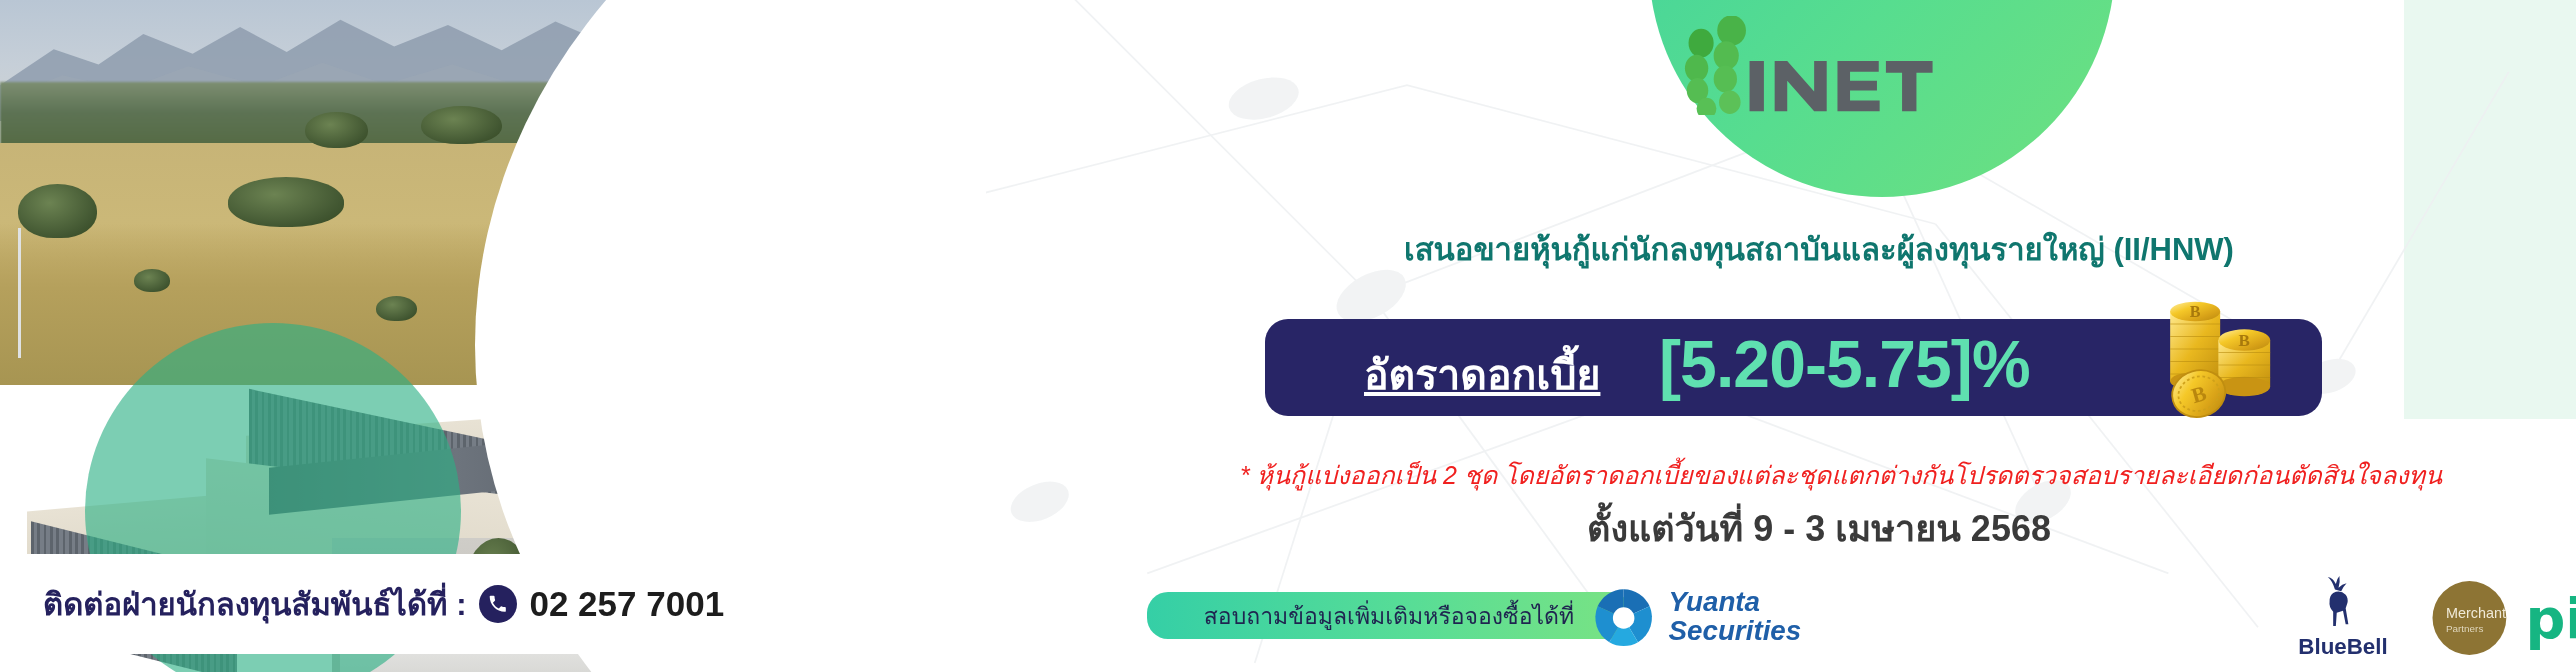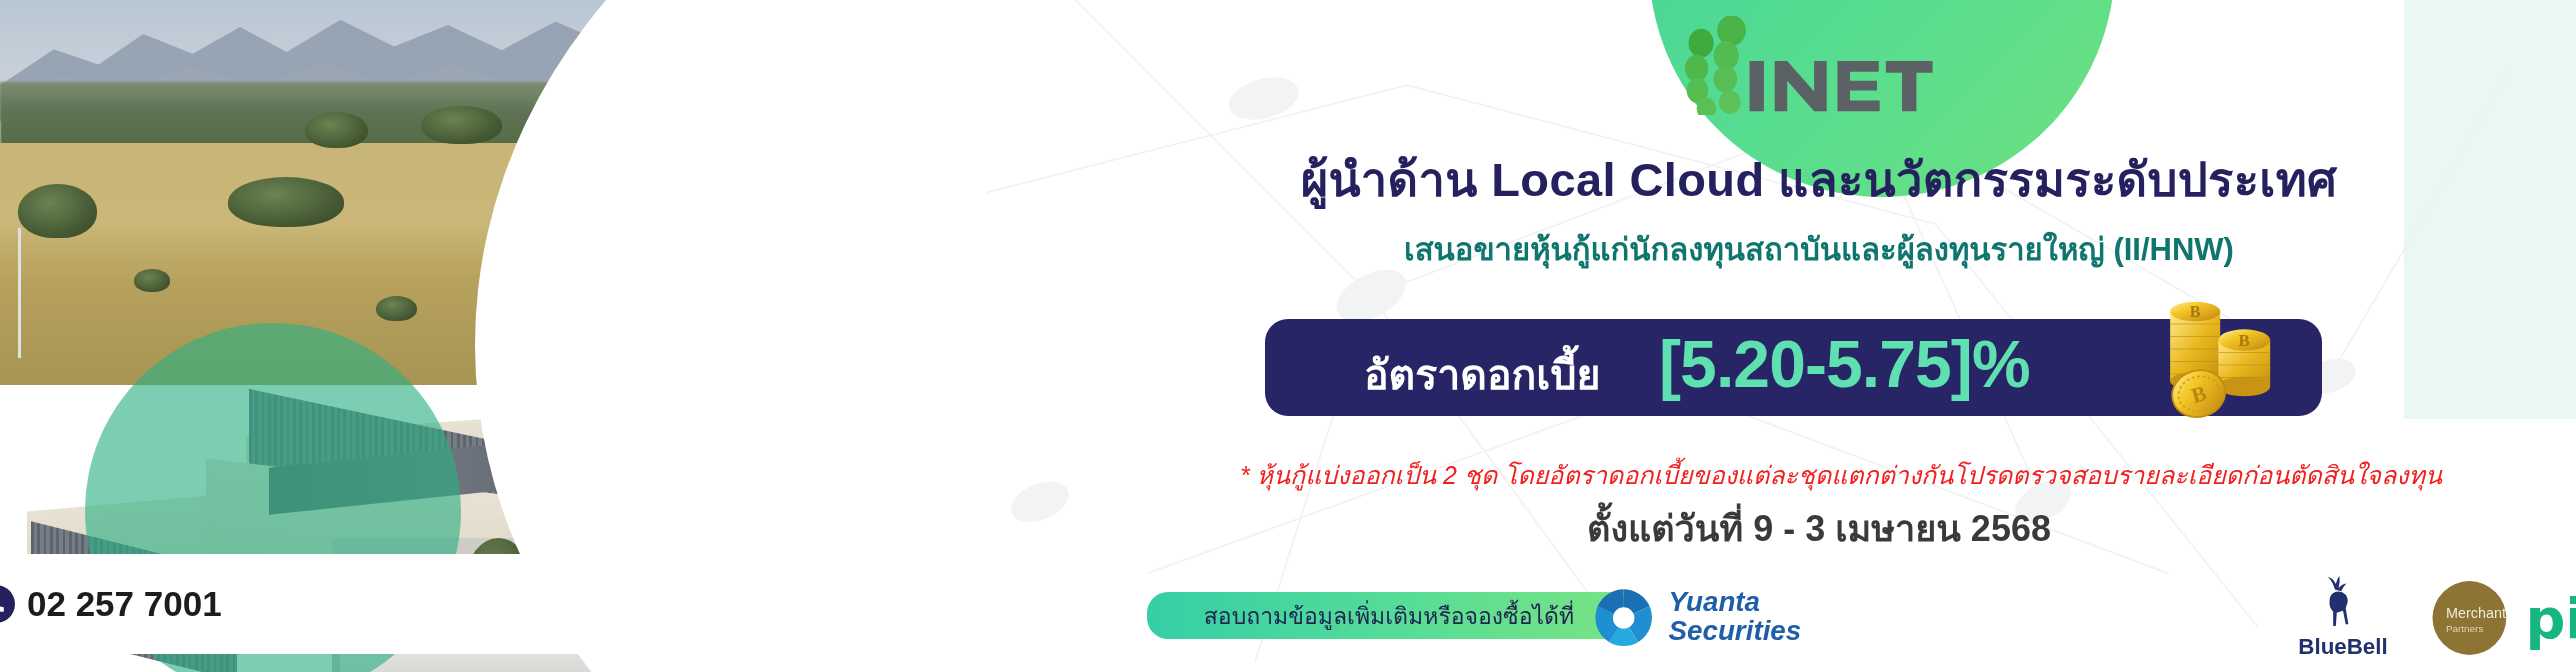--- a/index.html
+++ b/index.html
@@ -120,21 +120,21 @@
     white-space:nowrap;
   }
 
   
   #rate-box{
     position:absolute;left:1265px;top:319px;width:1057px;height:97px;
     background:#282566;border-radius:23px;
   }
   #rate-label{
     position:absolute;left:99px;top:23px;
-    font-size:41px;font-weight:bold;color:#ffffff;white-space:nowrap;
+    font-size:41px;font-weight:bold;color:#ffffff;white-space:nowrap;text-decoration:underline;
   }
   #rate-value{
     position:absolute;left:394px;top:7.2px;
     font-size:66px;font-weight:bold;color:#5fe0b0;white-space:nowrap;
     letter-spacing:-0.9px;
     text-align:center;
   }
   #coins{
     position:absolute;left:878px;top:-20px;width:157px;height:125px;
   }
@@ -298,21 +298,20 @@
       </g>
       <g fill="#5c6166">
         <rect x="92" y="50" width="16" height="56"></rect>
         <path d="M120,50 h14 l30,34 v-34 h14 v56 h-14 l-30,-34 v34 h-14 z"></path>
         <path d="M190,50 h46 v12 h-32 v10 h30 v11 h-30 v11 h33 v12 h-47 z"></path>
         <path d="M244,50 h52 v13 h-18 v43 h-16 v-43 h-18 z"></path>
       </g>
     </svg>
   </div>
 
-  <div id="headline">ผู้นำด้าน Local Cloud และนวัตกรรมระดับประเทศ</div>
   <div id="subheadline">เสนอขายหุ้นกู้แก่นักลงทุนสถาบันและผู้ลงทุนรายใหญ่ (II/HNW)</div>
 
   <div id="rate-box">
     <div id="rate-label">อัตราดอกเบี้ย</div>
     <div id="rate-value">[5.20-5.75]%</div>
     <svg id="coins" viewBox="0 0 175 140">
       <defs>
         <linearGradient id="goldg" x1="0" y1="0" x2="1" y2="1">
           <stop offset="0%" stop-color="#fff0a8"></stop>
           <stop offset="35%" stop-color="#f5c828"></stop>
@@ -403,20 +402,21 @@
     </div>
 
     <div class="plogo" style="left:934px;width:99px;">
       <svg width="99" height="90" viewBox="0 0 110 100">
         <text x="6" y="72" font-size="62" font-weight="bold" fill="#16b582" font-family="'DejaVu Sans',sans-serif">pi</text>
       </svg>
     </div>
   </div>
 
   <div id="contact-box">
+    <span id="contact-text">ติดต่อฝ่ายนักลงทุนสัมพันธ์ได้ที่ :</span>
     <span id="contact-phone-icon">
       <svg width="21.5" height="21.5" viewBox="0 0 24 24">
         <path fill="#ffffff" d="M6.6 10.8c1.4 2.8 3.8 5.1 6.6 6.6l2.2-2.2c.3-.3.7-.4 1-.2 1.2.4 2.4.6 3.6.6.6 0 1 .4 1 1V20c0 .6-.4 1-1 1C10.6 21 3 13.4 3 4c0-.6.4-1 1-1h3.4c.6 0 1 .4 1 1 0 1.3.2 2.5.6 3.6.1.4 0 .8-.2 1.1l-2.2 2.1z"></path>
       </svg>
     </span>
     <span id="contact-phone">02 257 7001</span>
   </div>
 
 </div>
 

